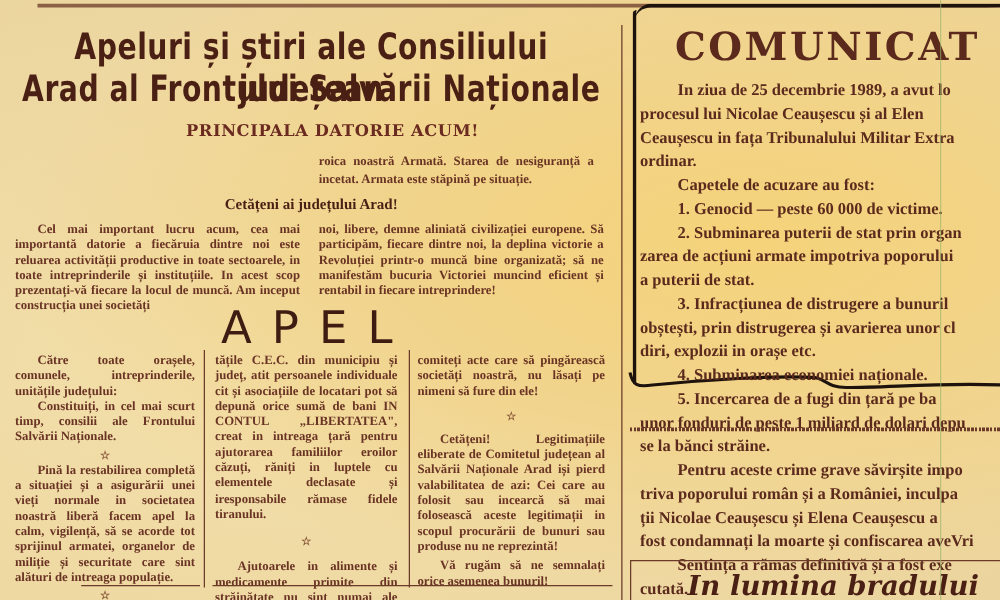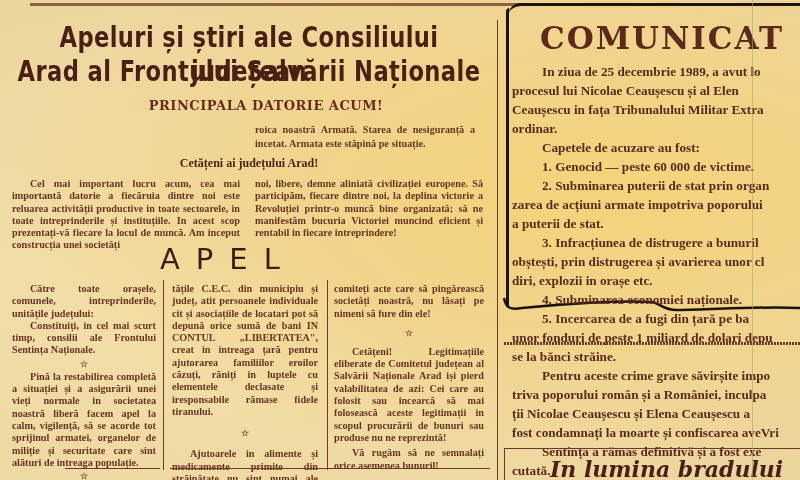--- a/index.html
+++ b/index.html
@@ -36,22 +36,22 @@
     font-family:"Liberation Serif", serif;
   }
   .txt p { margin:0; }
   .ind { text-indent:18px; }
   .cetateni {
     position:absolute; top:156px; left:0; width:498px; text-align:center;
     font-size:12px; font-weight:bold; color:#4a1f14;
     font-family:"Liberation Serif", serif;
   }
   .apel {
-    position:absolute; top:242px; left:160px; width:170px; text-align:left;
-    font-family:"DejaVu Sans", sans-serif; font-size:29px; letter-spacing:16px;
+    position:absolute; top:242px; left:160px; width:170px; text-align:right;
+    font-family:"DejaVu Sans", sans-serif; font-size:36px; letter-spacing:16px;
     color:#3f1c12;
   }
   .star { text-align:center; color:#8a5a3a; font-size:9px; line-height:14px; }
   .bottom-rule { position:absolute; height:1px; background:#6b3a28; top:468px; }
 
   
   .right { position:absolute; left:500px; top:0; width:300px; height:338px; }
   .comunicat-title {
     position:absolute; top:20px; left:40px; font-family:"DejaVu Serif", serif;
     font-weight:bold; font-size:31px; letter-spacing:2px; color:#5b2a1c;
@@ -101,21 +101,21 @@
       <p class="ind">Cel mai important lucru acum, cea mai importantă datorie a fiecăruia dintre noi este reluarea activității productive in toate sectoarele, in toate intreprinderile și instituțiile. In acest scop prezentați-vă fiecare la locul de muncă. Am inceput construcția unei societăți</p>
     </div>
     <div class="txt" style="left:255px; top:178px; width:228px;">
       <p>noi, libere, demne aliniată civilizației europene. Să participăm, fiecare dintre noi, la deplina victorie a Revoluției printr-o muncă bine organizată; să ne manifestăm bucuria Victoriei muncind eficient și rentabil in fiecare intreprindere!</p>
     </div>
 
     <div class="apel">APEL</div>
 
     <div class="txt" style="left:12px; top:283px; width:144px;">
       <p class="ind">Către toate orașele, comunele, intreprinderile, unitățile județului:</p>
-      <p class="ind">Constituiți, in cel mai scurt timp, consilii ale Frontului Sentința Naționale.</p>
+      <p class="ind">Constituiți, in cel mai scurt timp, consilii ale Frontului Salvării Naționale.</p>
       <div class="star">☆</div>
       <p class="ind">Pină la restabilirea completă a situației și a asigurării unei vieți normale in societatea noastră liberă facem apel la calm, vigilență, să se acorde tot sprijinul armatei, organelor de miliție și securitate care sint alături de intreaga populație.</p>
       <div class="star">☆</div>
 
     </div>
 
     <div class="txt" style="left:172px; top:283px; width:146px;">
       <p>tățile C.E.C. din municipiu și județ, atit persoanele individuale cit și asociațiile de locatari pot să depună orice sumă de bani IN CONTUL „LIBERTATEA", creat in intreaga țară pentru ajutorarea familiilor eroilor căzuți, răniți in luptele cu elementele declasate și iresponsabile rămase fidele tiranului.</p>
       <div class="star" style="margin:8px 0;">☆</div>
       <p class="ind">Ajutoarele in alimente și medicamente primite din străinătate nu sint numai ale Aradului, ci ale intregii țări. Nu</p>

